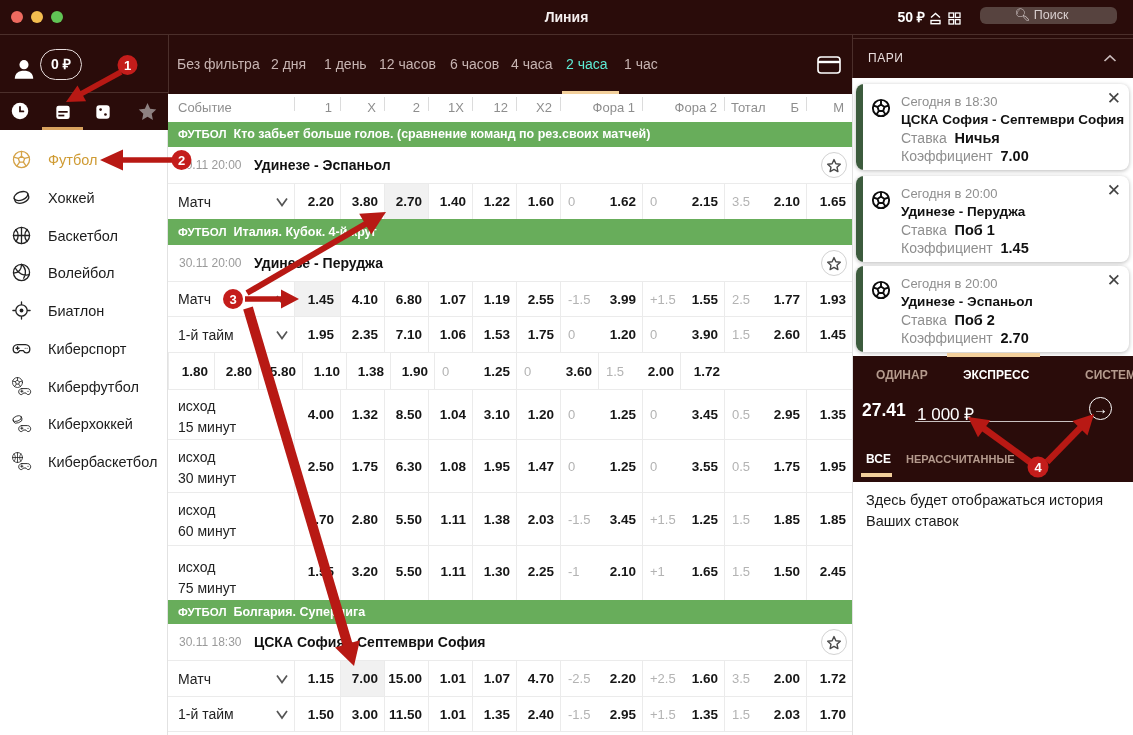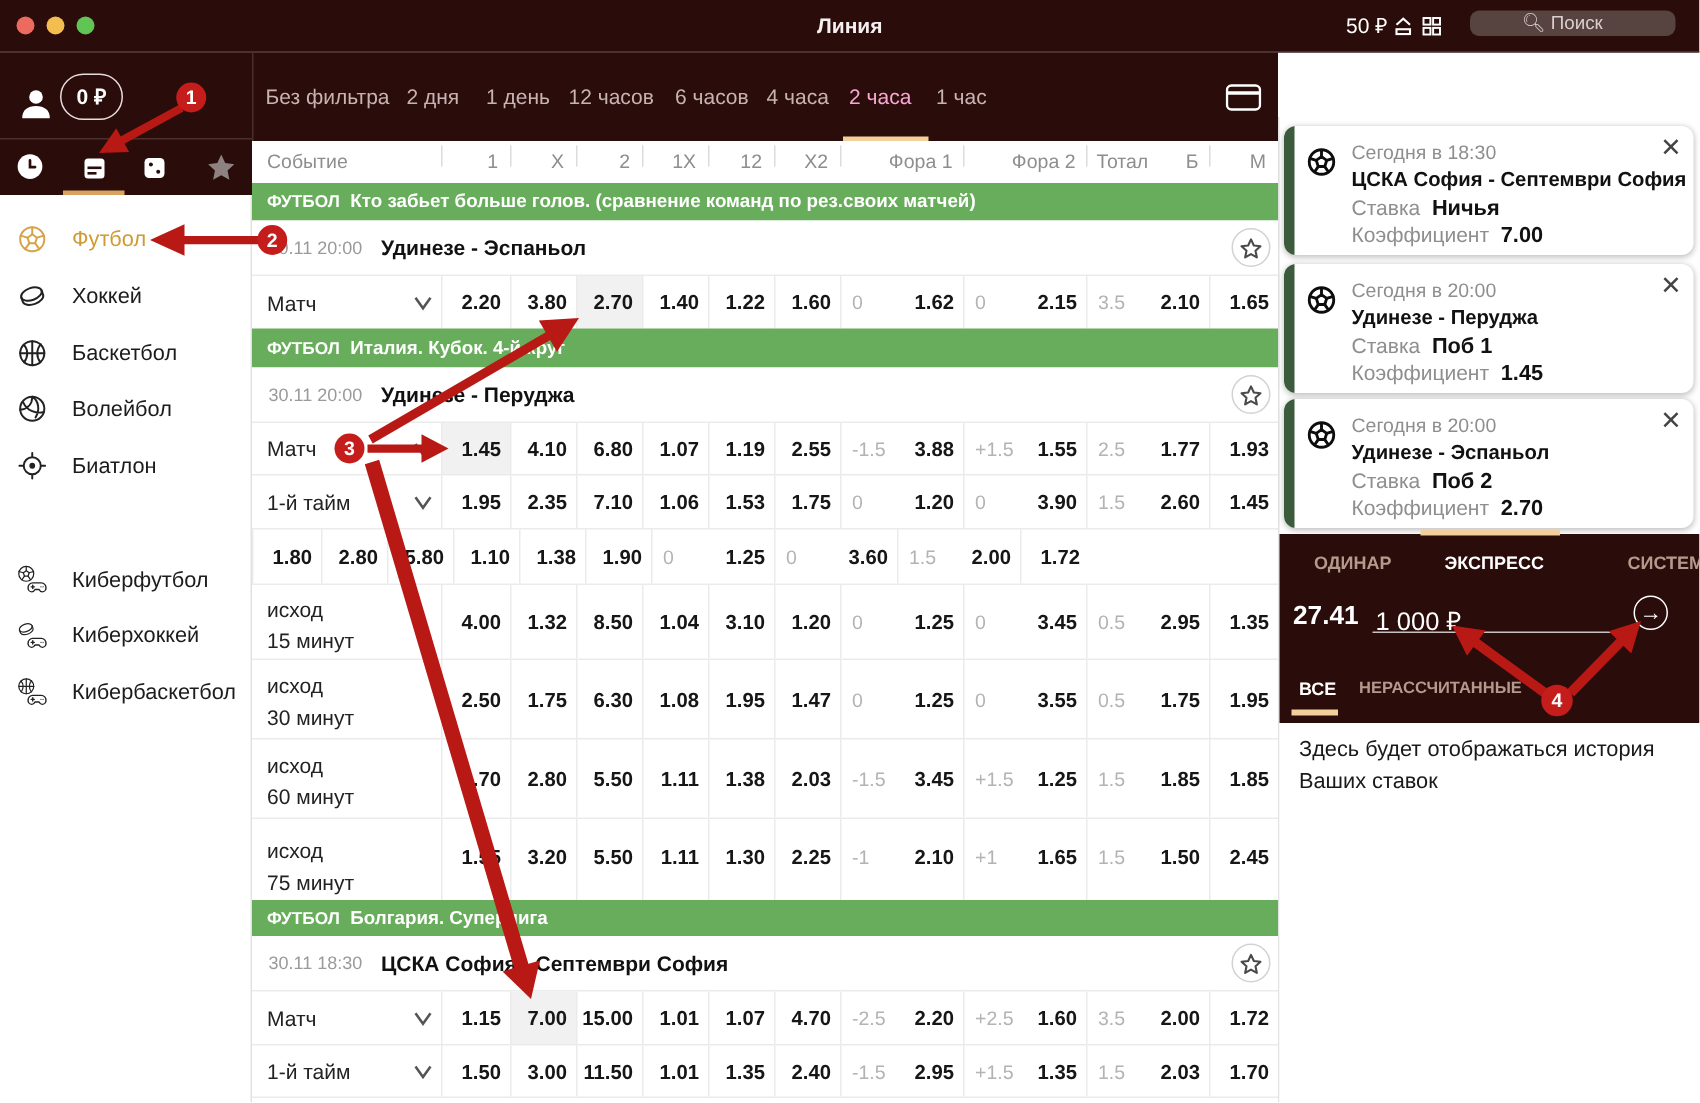--- a/index.html
+++ b/index.html
@@ -7,41 +7,41 @@
 #app { position:relative; width:1133px; height:735px; background:#fff;
   font-family:"Liberation Sans", sans-serif; }
 .abs { position:absolute; }
 
 
 #titlebar { left:0; top:0; width:1133px; height:35px; background:#2a0c0a;
   border-bottom:1px solid #4b2f2b; }
 .light { position:absolute; top:11px; width:12px; height:12px; border-radius:50%; }
 #t-title { left:0; top:0; width:1133px; height:34px; text-align:center; line-height:34px;
   color:#f5efef; font-size:14px; font-weight:bold; }
-#t-money { right:208px; top:0; height:34px; line-height:34px; color:#fff; font-size:14px; font-weight:normal; }
+#t-money { right:208px; top:0; height:34px; line-height:34px; color:#fff; font-size:14px; font-weight:bold; }
 #t-search { right:16px; top:7px; width:137px; height:17px; background:#57433f; border-radius:6px; padding-right:14px;
   color:#d9cfcf; font-size:12.5px; text-align:center; line-height:17px; }
 
 
 #side-dark { left:0; top:35px; width:168px; height:95px; background:#2a0c0a; }
 #side-sep { left:0; top:92px; width:168px; height:1px; background:#4b2f2b; }
 #pill0 { left:40px; top:49px; width:42px; height:31px; border:1.5px solid #e7dcdc; border-radius:16px;
   color:#fff; font-size:14px; font-weight:bold; text-align:center; line-height:28px; }
 #tab-underline { left:42px; top:92px; width:41px; height:3px; background:#d8a35f; }
 #side-white { left:0; top:130px; width:168px; height:605px; background:#fff; border-right:1px solid #e2e2e2; }
 .sport { position:absolute; left:0; width:168px; height:38px; }
 .sport .ic { position:absolute; left:11px; top:8px; width:21px; height:21px; }
 .sport .ic svg { width:21px; height:21px; }
 .sport .tx { position:absolute; left:48px; top:0; line-height:38px; font-size:14.5px; color:#1c1c1c; }
 .sport.active .tx { color:#cf9b33; }
 
 
 #filterbar { left:168px; top:35px; width:684px; height:59px; background:#2a0c0a; border-left:1px solid #4b2f2b; }
 .ftab { position:absolute; top:0; height:59px; line-height:59px; font-size:14px; color:#c7b4b2; }
-.ftab.sel { color:#f9a8d4; }
+.ftab.sel { color:#5eead4; }
 #f-underline { left:394px; top:56px; width:57px; height:3px; background:#f2cf9b; }
 
 
 #table { left:168px; top:94px; width:684px; height:641px; background:#fff; }
 .trow { position:absolute; left:0; width:684px; display:flex; }
 .c { position:relative; height:100%; }
 .c0 { width:126px; }
 .c1 { width:46px; } .c2,.c3,.c4,.c5,.c6 { width:44px; }
 .c7,.c8,.c9 { width:82px; } .c10 { width:46px; }
 .bl { border-left:1px solid #ebebeb; }
@@ -165,20 +165,29 @@
         <span class="tx">Волейбол</span>
       </div>
 <div class="sport" style="top:162px;">
         <span class="ic"><svg width="24" height="24" viewBox="0 0 24 24" fill="none" stroke="#222" stroke-width="1.5" stroke-linecap="round" stroke-linejoin="round">
             <circle cx="12" cy="12" r="6.5"></circle>
             <circle cx="12" cy="12" r="2.2" fill="#222" stroke="none"></circle>
             <path d="M12 2.2 L12 5 M12 19 L12 21.8 M2.2 12 L5 12 M19 12 L21.8 12"></path>
           </svg></span>
         <span class="tx">Биатлон</span>
       </div>
+<div class="sport" style="top:200px;">
+        <span class="ic"><svg width="24" height="24" viewBox="0 0 24 24" fill="none" stroke="#222" stroke-width="1.5" stroke-linecap="round" stroke-linejoin="round">
+            <path d="M7.5 7.5 L16.5 7.5 C19.5 7.5 21.5 10 21.5 12.5 C21.5 15 19.8 17 17.5 17 C15.8 17 14.8 15.8 14.2 14.5 L9.8 14.5 C9.2 15.8 8.2 17 6.5 17 C4.2 17 2.5 15 2.5 12.5 C2.5 10 4.5 7.5 7.5 7.5 Z"></path>
+            <path d="M7.5 10 L7.5 13.4 M5.8 11.7 L9.2 11.7"></path>
+            <circle cx="16.2" cy="11.7" r="0.6" fill="#222" stroke="none"></circle>
+            <circle cx="18.4" cy="11.7" r="0.6" fill="#222" stroke="none"></circle>
+          </svg></span>
+        <span class="tx">Киберспорт</span>
+      </div>
 <div class="sport" style="top:238px;">
         <span class="ic"><svg width="24" height="24" viewBox="0 0 24 24" fill="none" stroke="#222" stroke-width="1.5" stroke-linecap="round" stroke-linejoin="round">
             <g transform="scale(0.62) translate(0,0)">
               <circle cx="12" cy="12" r="9.2"></circle>
               <path d="M12 8.2 L15.6 10.8 L14.2 15 L9.8 15 L8.4 10.8 Z"></path>
               <path d="M12 8.2 L12 2.8 M15.6 10.8 L20.9 9.2 M14.2 15 L17.4 19.5 M9.8 15 L6.6 19.5 M8.4 10.8 L3.1 9.2"></path>
             </g>
             <g transform="translate(7,9) scale(0.72)">
               <path d="M7.5 7.5 L16.5 7.5 C19.5 7.5 21.5 10 21.5 12.5 C21.5 15 19.8 17 17.5 17 C15.8 17 14.8 15.8 14.2 14.5 L9.8 14.5 C9.2 15.8 8.2 17 6.5 17 C4.2 17 2.5 15 2.5 12.5 C2.5 10 4.5 7.5 7.5 7.5 Z" fill="#fff"></path>
               <path d="M7.5 10 L7.5 13.4 M5.8 11.7 L9.2 11.7"></path>
@@ -316,21 +325,21 @@
             </svg></span>
         </div>
         <div class="c c1 bl num hl" style="line-height:35px;">1.45</div>
         <div class="c c2 bl num" style="line-height:35px;">4.10</div>
         <div class="c c3 bl num" style="line-height:35px;">6.80</div>
         <div class="c c4 bl num" style="line-height:35px;">1.07</div>
         <div class="c c5 bl num" style="line-height:35px;">1.19</div>
         <div class="c c6 bl num" style="line-height:35px;">2.55</div>
         <div class="c c7 bl grp">
           <span class="par" style="line-height:35px;">-1.5</span>
-          <span class="num" style="line-height:35px;">3.88</span>
+          <span class="num" style="line-height:35px;">3.99</span>
         </div>
         <div class="c c8 bl grp">
           <span class="par" style="line-height:35px;">+1.5</span>
           <span class="num" style="line-height:35px;">1.55</span>
         </div>
         <div class="c c9 bl grp">
           <span class="par" style="line-height:35px;">2.5</span>
           <span class="num" style="line-height:35px;">1.77</span>
         </div>
         <div class="c c10 bl num" style="line-height:35px;">1.93</div>
@@ -581,20 +590,27 @@
           <circle cx="12" cy="12" r="8.9"></circle>
           <path d="M12 8.1 L15.8 10.85 L14.35 15.3 L9.65 15.3 L8.2 10.85 Z"></path>
           <path d="M12 8.1 L12 3.2 M15.8 10.85 L20.5 9.3 M14.35 15.3 L17.2 19.3 M9.65 15.3 L6.8 19.3 M8.2 10.85 L3.5 9.3"></path>
         </svg></span>
 <span class="time">Сегодня в 20:00</span>
 <span class="tt">Удинезе - Эспаньол</span>
 <span class="l3">Ставка&nbsp; <b>Поб 2</b></span>
 <span class="l4">Коэффициент&nbsp; <b>2.70</b></span>
 <span class="x">✕</span>
 </div>
+  <div id="pari-bar" class="abs">
+      <div style="position:absolute; left:0; top:3px; width:281px; height:1px; background:#4b2f2b;"></div>
+      <span style="position:absolute; left:15px; top:16px; font-size:12px; letter-spacing:0.5px;">ПАРИ</span>
+      <span style="position:absolute; right:16px; top:14px;"><svg width="14" height="9" viewBox="0 0 14 9" fill="none" stroke="#cbbcbc" stroke-width="1.6">
+          <path d="M1.5 7 L7 1.8 L12.5 7"></path>
+        </svg></span>
+    </div>
 
   <div id="darksec" class="abs">
 <span class="dtab" style="left:23px; top:12px;">ОДИНАР</span>
 <span class="dtab sel" style="left:110px; top:12px;">ЭКСПРЕСС</span>
 <span class="dtab" style="left:208px; top:12px;margin-left:24px;">СИСТЕМА</span>
 <span style="position:absolute; left:9px; top:44px; font-size:17.5px; font-weight:bold; color:#fff;">27.41</span>
 <span style="position:absolute; left:64px; top:46px; font-size:17px; color:#fff;">1 000 ₽</span>
 <div style="position:absolute; left:62px; top:65px; width:168px; height:1px; background:rgba(255,255,255,0.75);"></div>
 <div style="position:absolute; left:236px; top:41px; width:23px; height:23px; border:1.5px solid #fff; border-radius:50%; text-align:center; line-height:21px; color:#fff; font-size:15px;">→</div>
 <span class="dtab sel" style="left:13px; top:96px;">ВСЕ</span>

